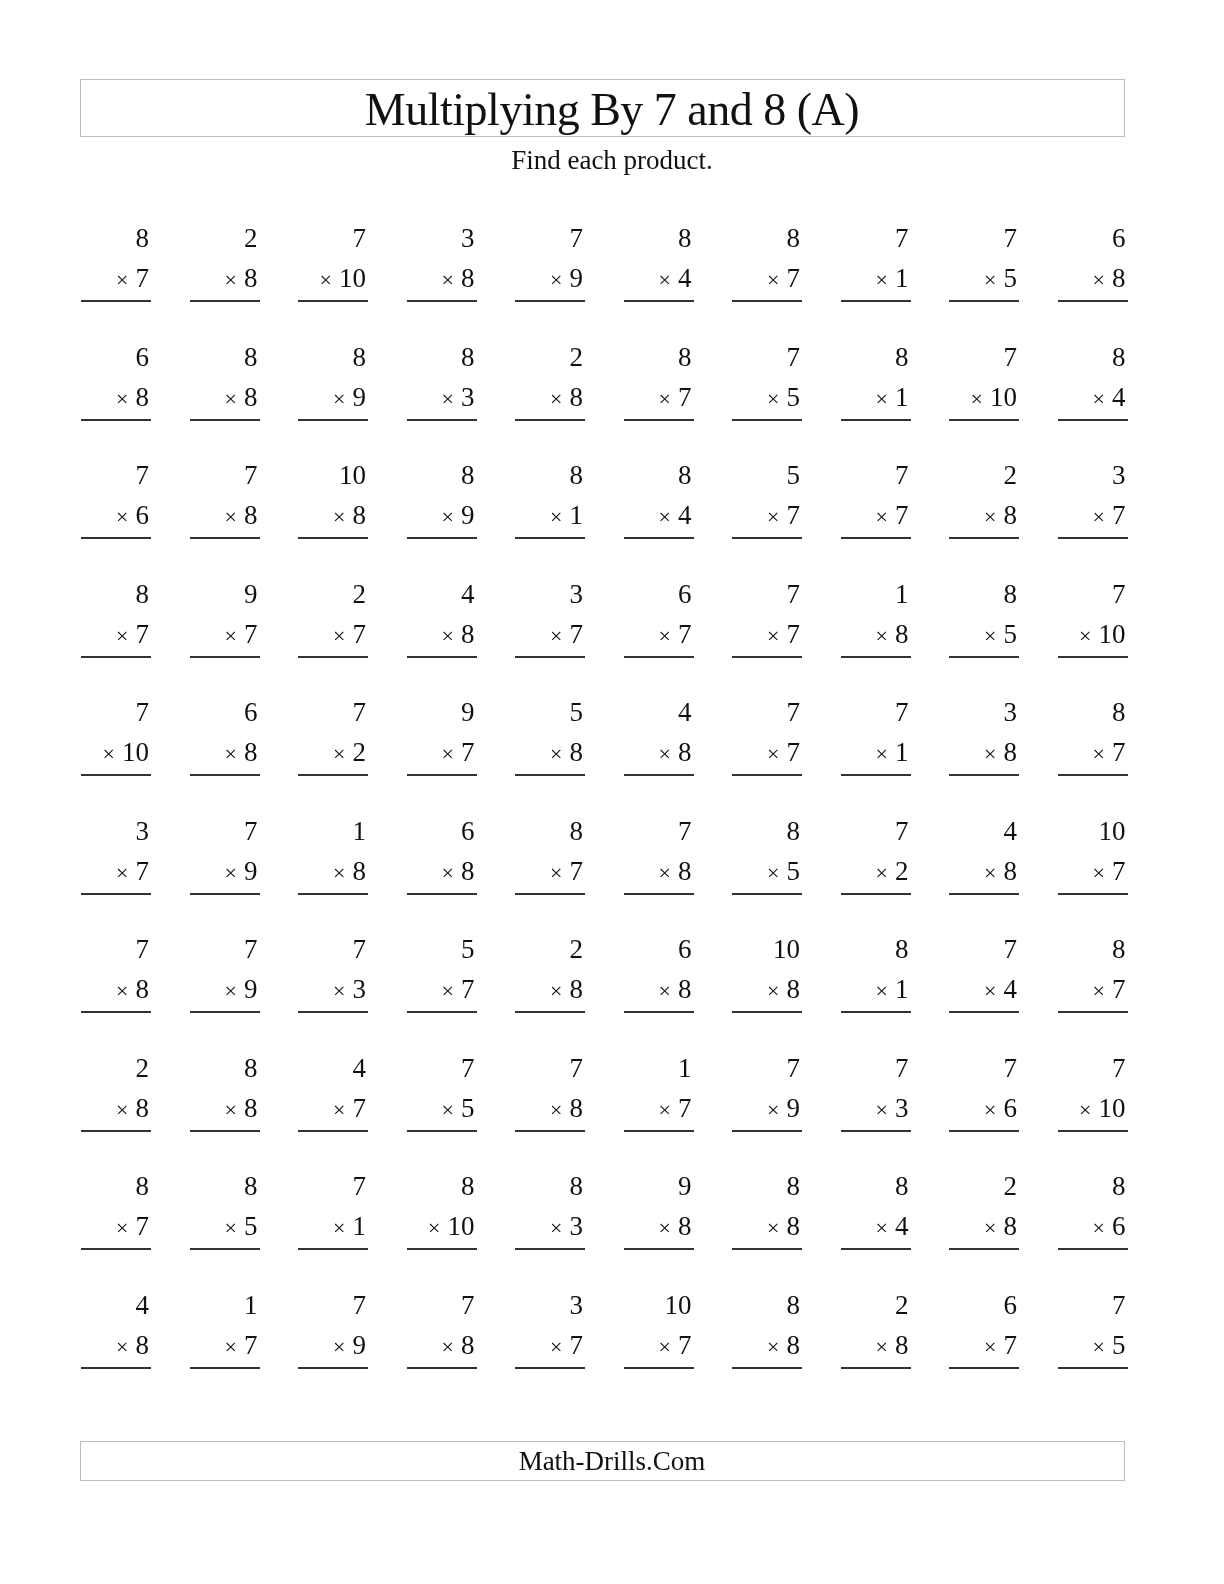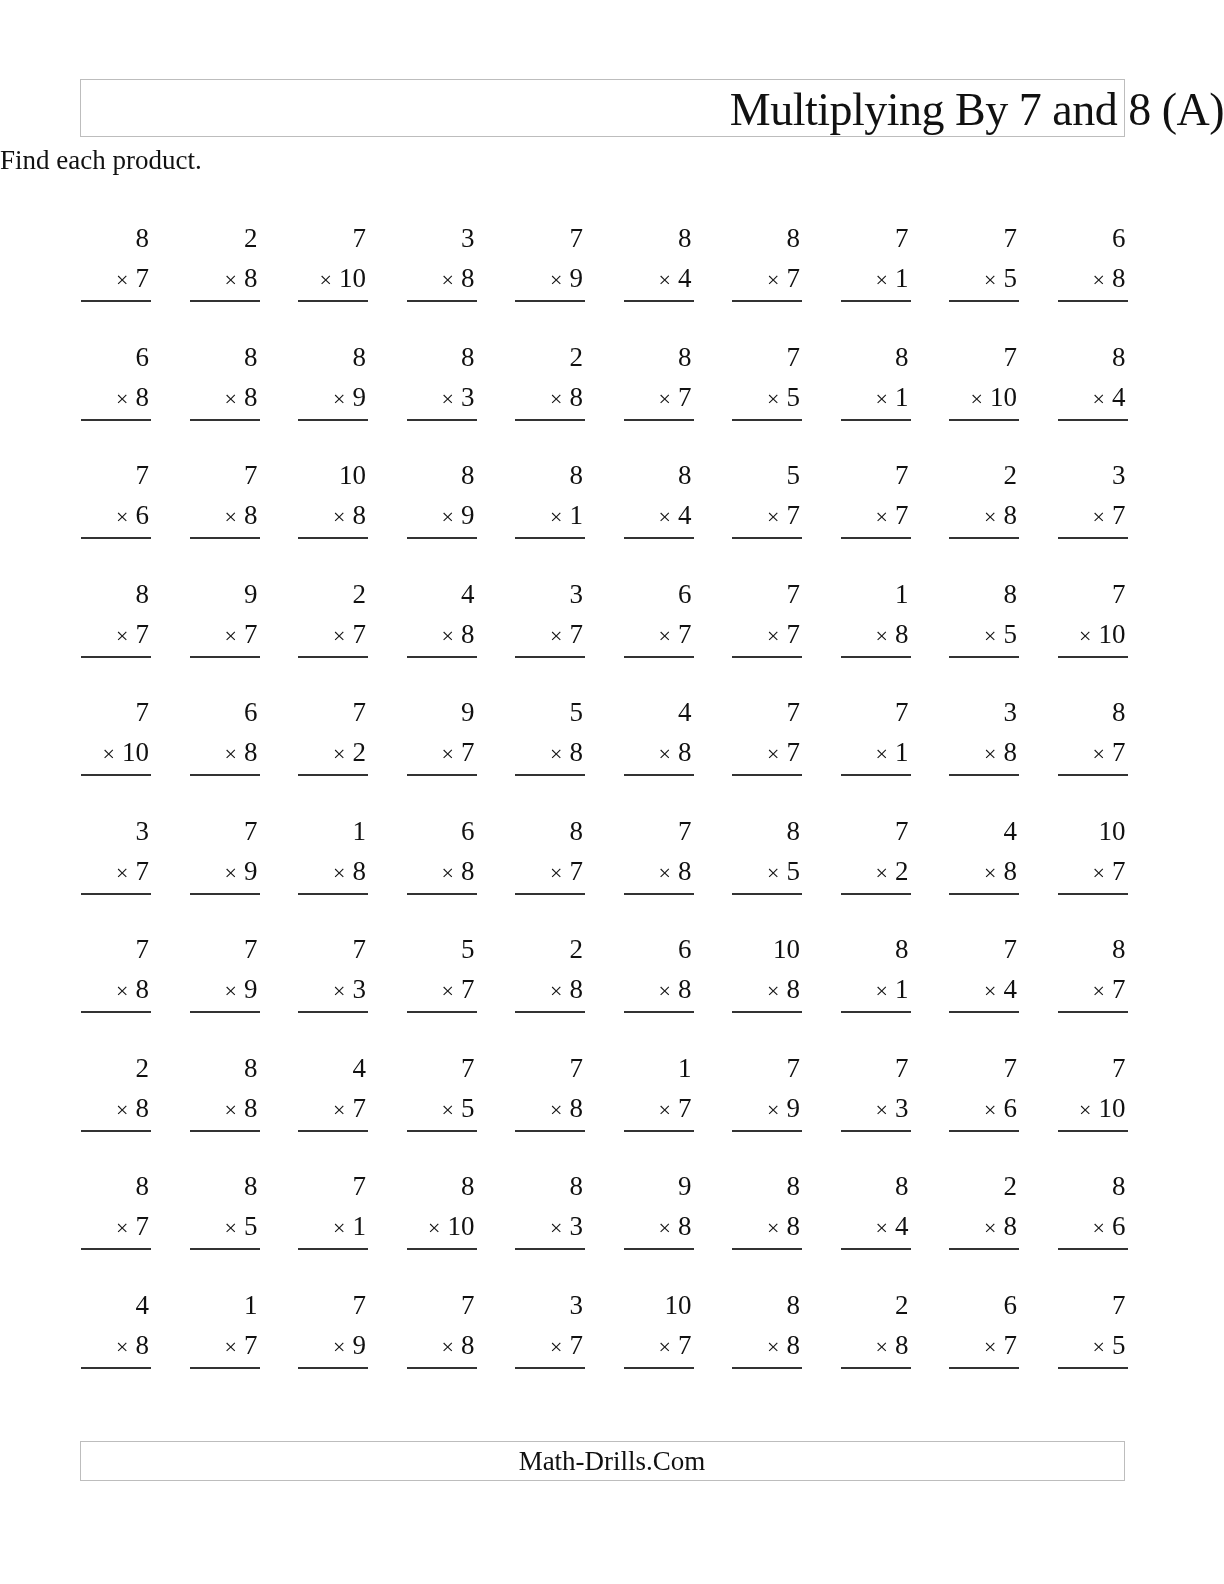--- a/index.html
+++ b/index.html
@@ -1,23 +1,23 @@
 <!DOCTYPE html>
 <html><head>
   <meta charset="utf-8">
   <style>
     html, body { margin: 0; padding: 0; background: #ffffff; }
     body { width: 1224px; height: 1584px; position: relative; overflow: hidden;
            font-family: "DejaVu Serif", "Liberation Serif", serif; color: #111; }
     .title-box { position: absolute; left: 80px; top: 79px; width: 1045px; height: 58px;
                  border: 1px solid #bdbdbd; box-sizing: border-box; }
-    .title { position: absolute; left: 0; right: 0; top: 82px; text-align: right;
+    .title { position: absolute; left: 0; right: 0; top: 82px; text-align: center;
              font-family: "Liberation Serif", serif; font-size: 46px; line-height: 56px;
              letter-spacing: -0.5px; }
-    .subtitle { position: absolute; left: 0; right: 0; top: 143px; text-align: left;
+    .subtitle { position: absolute; left: 0; right: 0; top: 143px; text-align: center;
                 font-family: "Liberation Serif", serif; font-size: 27px; line-height: 34px; }
     .grid { position: absolute; left: 0; top: 0; width: 1224px; height: 1584px; }
     .problem { position: absolute; width: 70px; height: 100px; }
     .problem .top { position: absolute; right: 2px; top: 0; font-size: 27px; line-height: 34px;
                     font-family: "Liberation Serif", serif; text-align: right; white-space: nowrap; }
     .problem .bottom { position: absolute; right: 2px; top: 40px; font-size: 27px; line-height: 34px;
                        font-family: "Liberation Serif", serif; text-align: right; white-space: nowrap; }
     .problem .times { font-size: 22px; margin-right: 7px; }
     .problem .line { position: absolute; left: 0; right: 0; top: 79px; height: 0;
                      border-top: 2px solid #333; }

